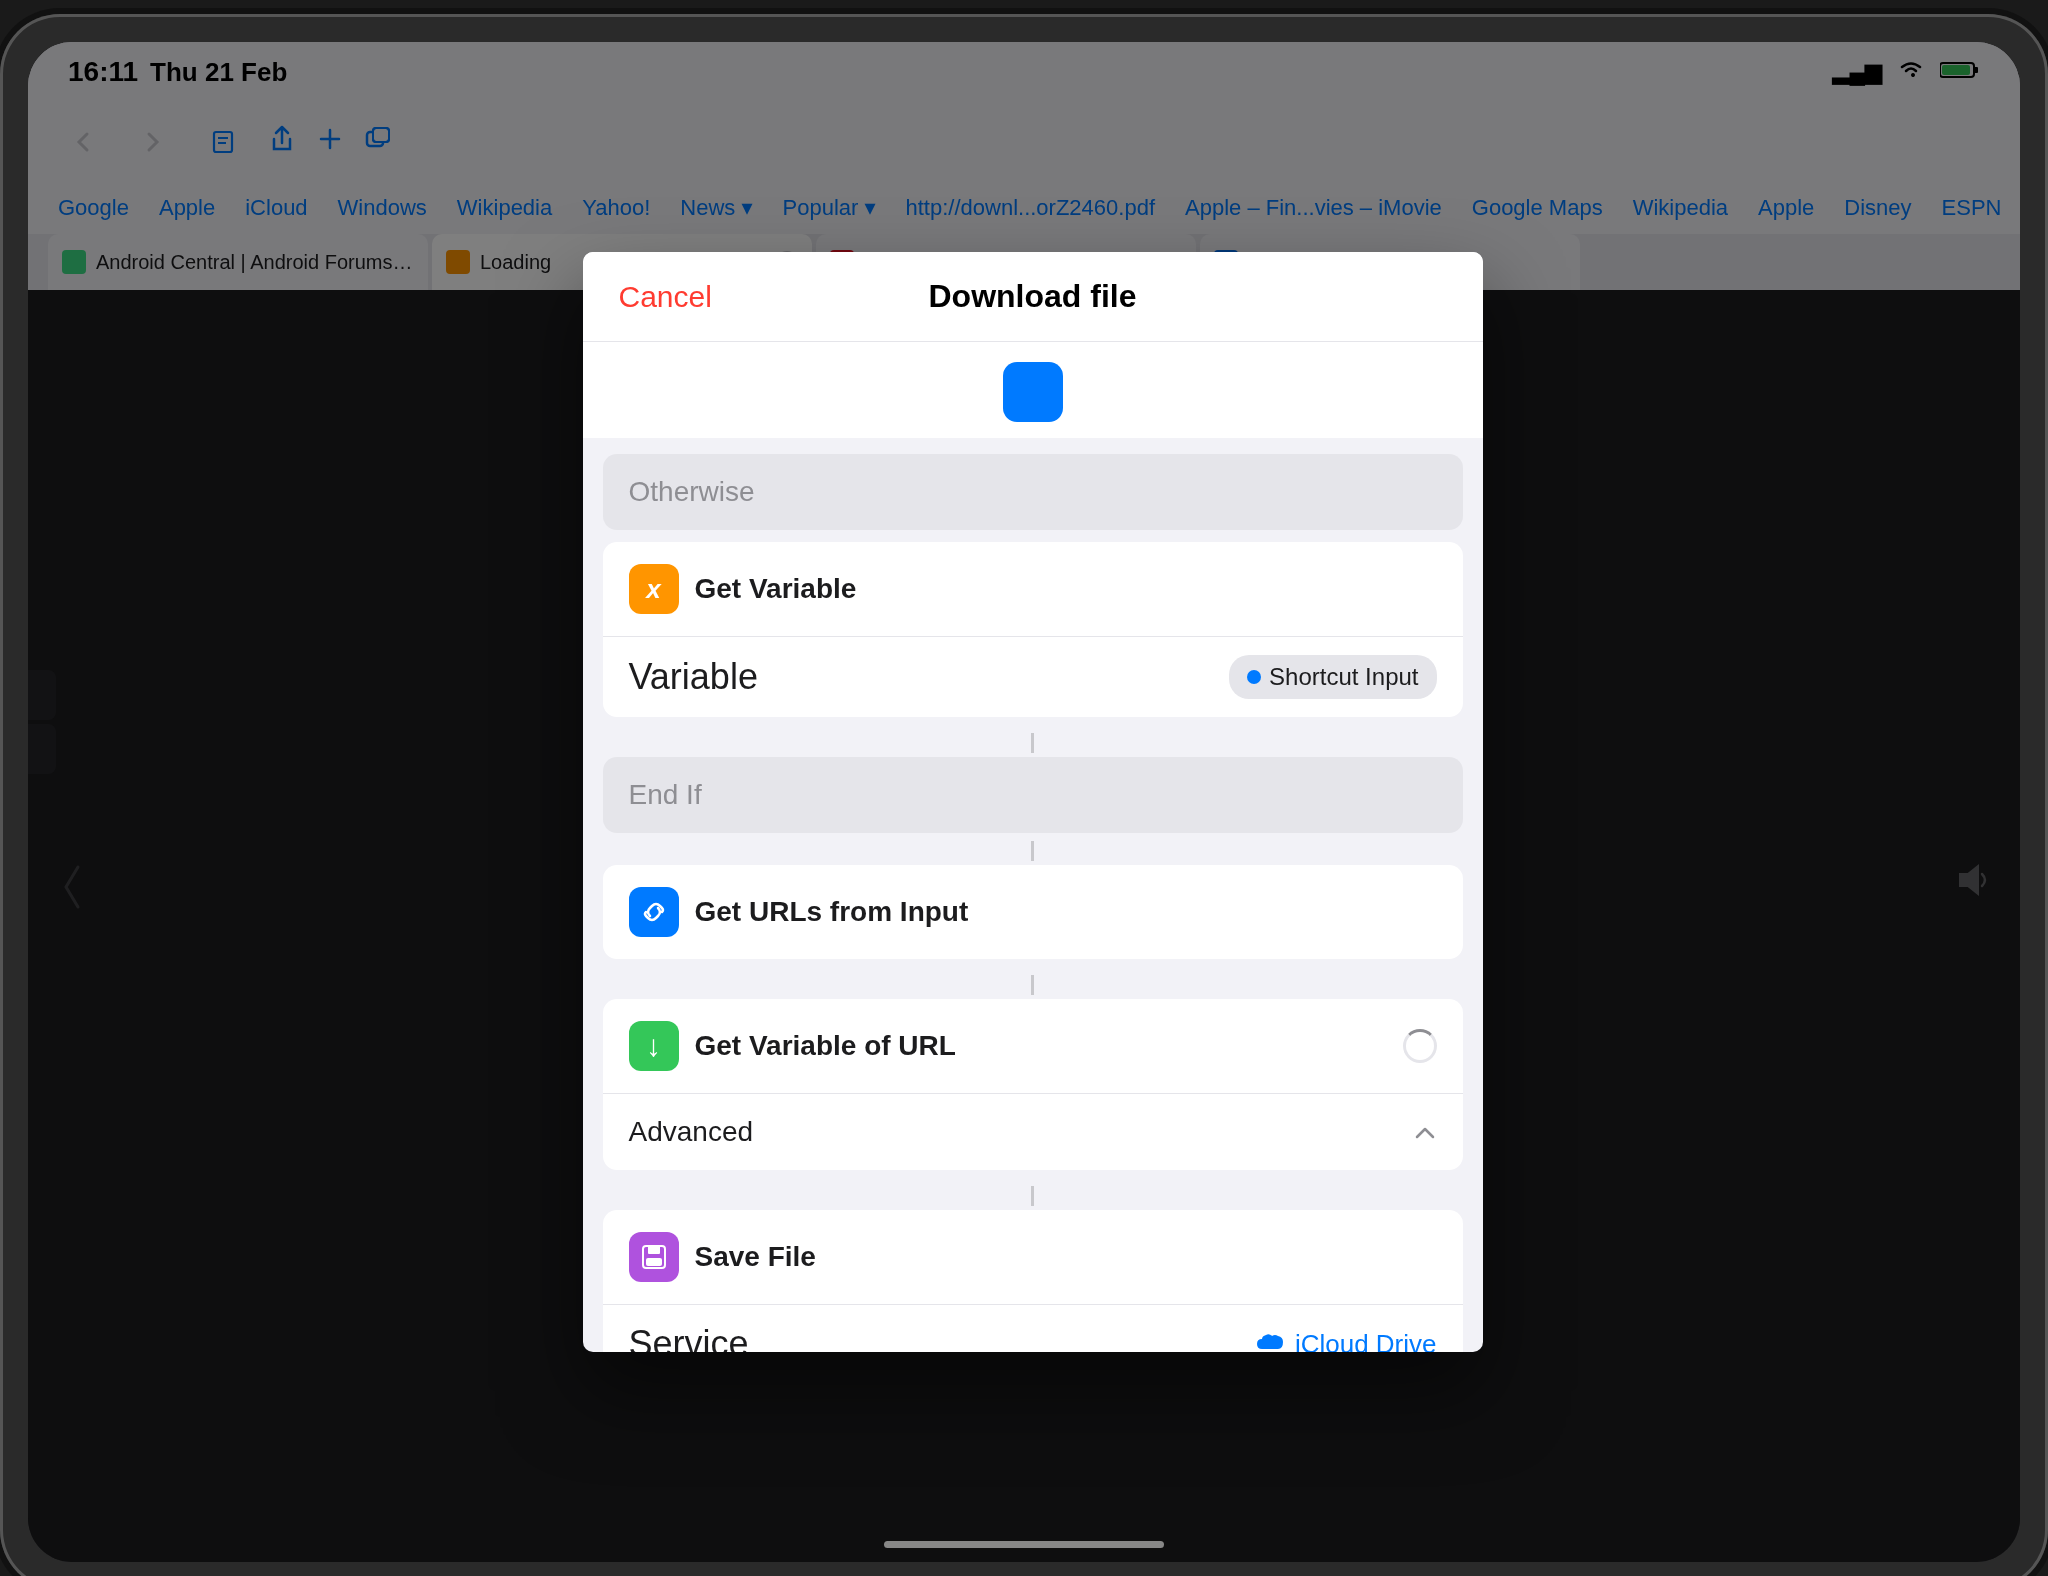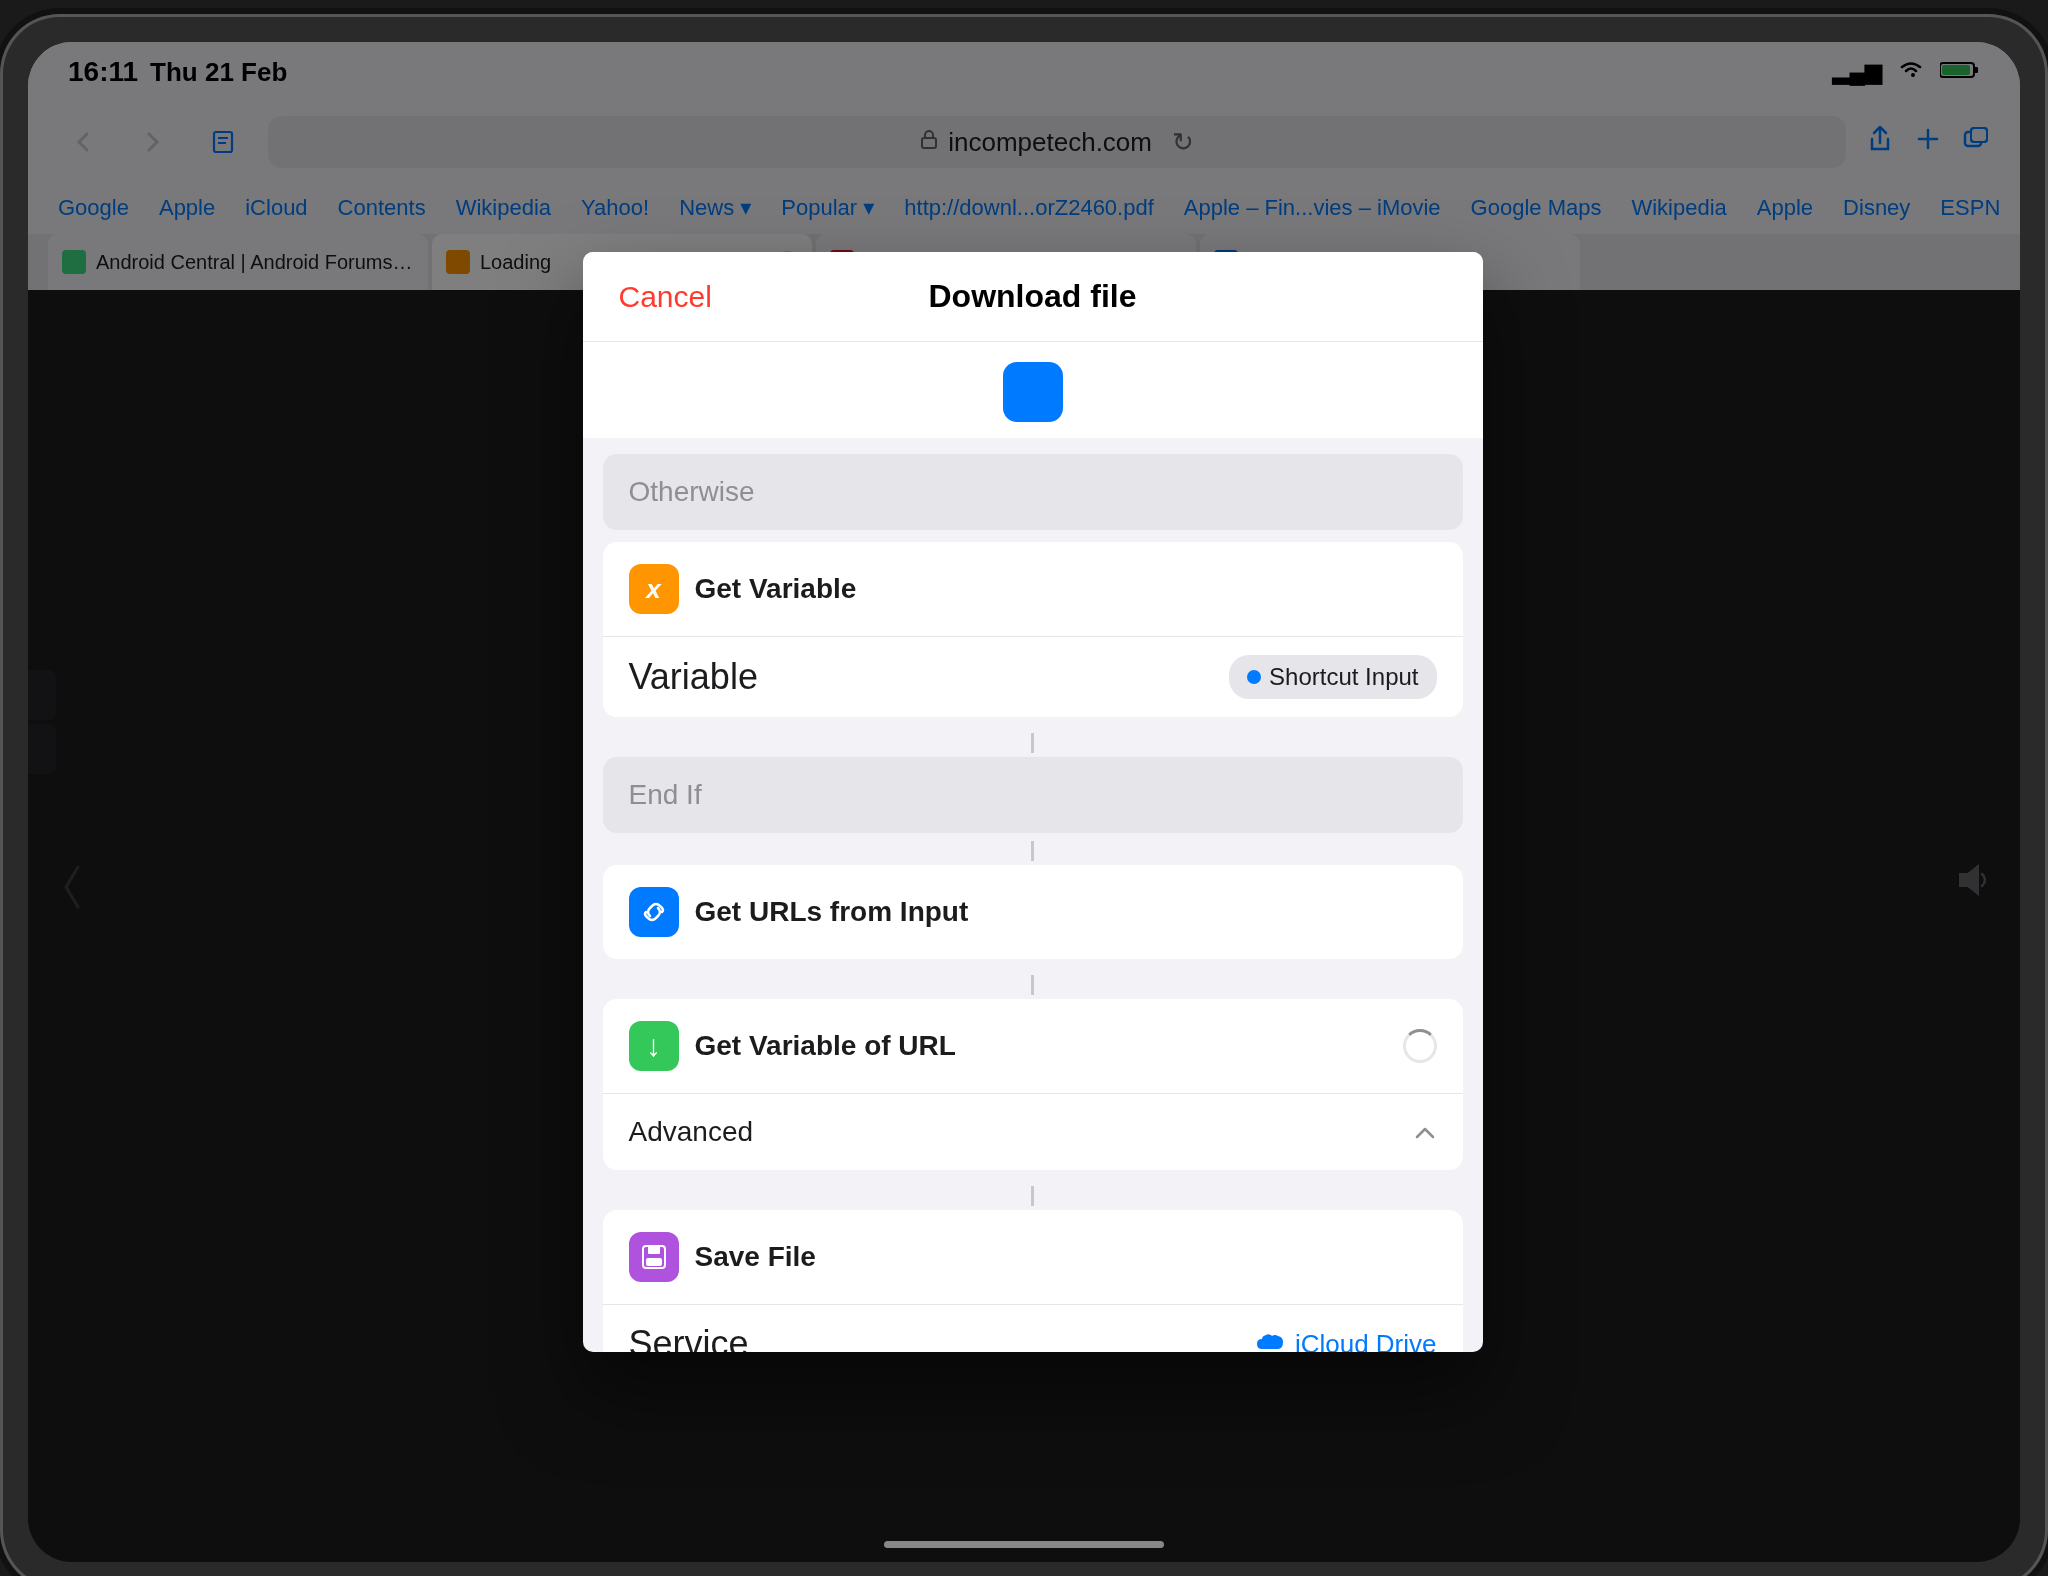--- a/index.html
+++ b/index.html
@@ -542,30 +542,20 @@
               <path d="M9 5 L17 13 L9 21" stroke="#c7c7cc" stroke-width="3" fill="none" stroke-linecap="round"></path>
             </svg>
         </div>
         <div class="browser-nav-btn">
           <svg width="26" height="26" viewBox="0 0 26 26">
               <rect x="4" y="3" width="18" height="20" rx="2" stroke="#007aff" stroke-width="2.2" fill="none"></rect>
               <line x1="8" y1="9" x2="18" y2="9" stroke="#007aff" stroke-width="2"></line>
               <line x1="8" y1="14" x2="16" y2="14" stroke="#007aff" stroke-width="2"></line>
             </svg>
         </div>
-        <div class="browser-address-bar">
-          <span class="lock-icon">
-            <svg width="18" height="20" viewBox="0 0 18 20">
-                <rect x="2" y="9" width="14" height="10" rx="2" stroke="#636366" stroke-width="2" fill="none"></rect>
-                <path d="M5 9 V6 a4 4 0 0 1 8 0 V9" stroke="#636366" stroke-width="2" fill="none"></path>
-              </svg>
-          </span>
-          <span class="browser-address-text">incompetech.com</span>
-          <span class="browser-reload-btn" style="margin-left:10px; color:#636366; font-size:26px;">↻</span>
-        </div>
         <div class="browser-action-btns">
           <span style="color:#007aff; font-size:28px;">
             <svg width="28" height="28" viewBox="0 0 28 28">
                 <path d="M14 2 L14 18 M8 8 L14 2 L20 8" stroke="#007aff" stroke-width="2.5" fill="none" stroke-linecap="round" stroke-linejoin="round"></path>
                 <path d="M6 14 L6 24 L22 24 L22 14" stroke="#007aff" stroke-width="2.5" fill="none" stroke-linecap="round"></path>
               </svg>
           </span>
           <span style="color:#007aff; font-size:28px;">
             <svg width="28" height="28" viewBox="0 0 28 28">
                 <line x1="14" y1="5" x2="14" y2="23" stroke="#007aff" stroke-width="2.5" stroke-linecap="round"></line>
@@ -579,21 +569,21 @@
                 <rect x="9" y="3" width="16" height="14" rx="3" stroke="#007aff" stroke-width="2" fill="none"></rect>
               </svg>
           </span>
         </div>
       </div>
 
       <div class="bookmarks-bar">
         <span class="bookmark-item">Google</span>
         <span class="bookmark-item">Apple</span>
         <span class="bookmark-item">iCloud</span>
-        <span class="bookmark-item">Contents</span>
+        <span class="bookmark-item">Windows</span>
         <span class="bookmark-item">Wikipedia</span>
         <span class="bookmark-item">Yahoo!</span>
         <span class="bookmark-item">News ▾</span>
         <span class="bookmark-item">Popular ▾</span>
         <span class="bookmark-item">http://downl...orZ2460.pdf</span>
         <span class="bookmark-item">Apple – Fin...vies – iMovie</span>
         <span class="bookmark-item">Google Maps</span>
         <span class="bookmark-item">Wikipedia</span>
         <span class="bookmark-item">Apple</span>
         <span class="bookmark-item">Disney</span>

